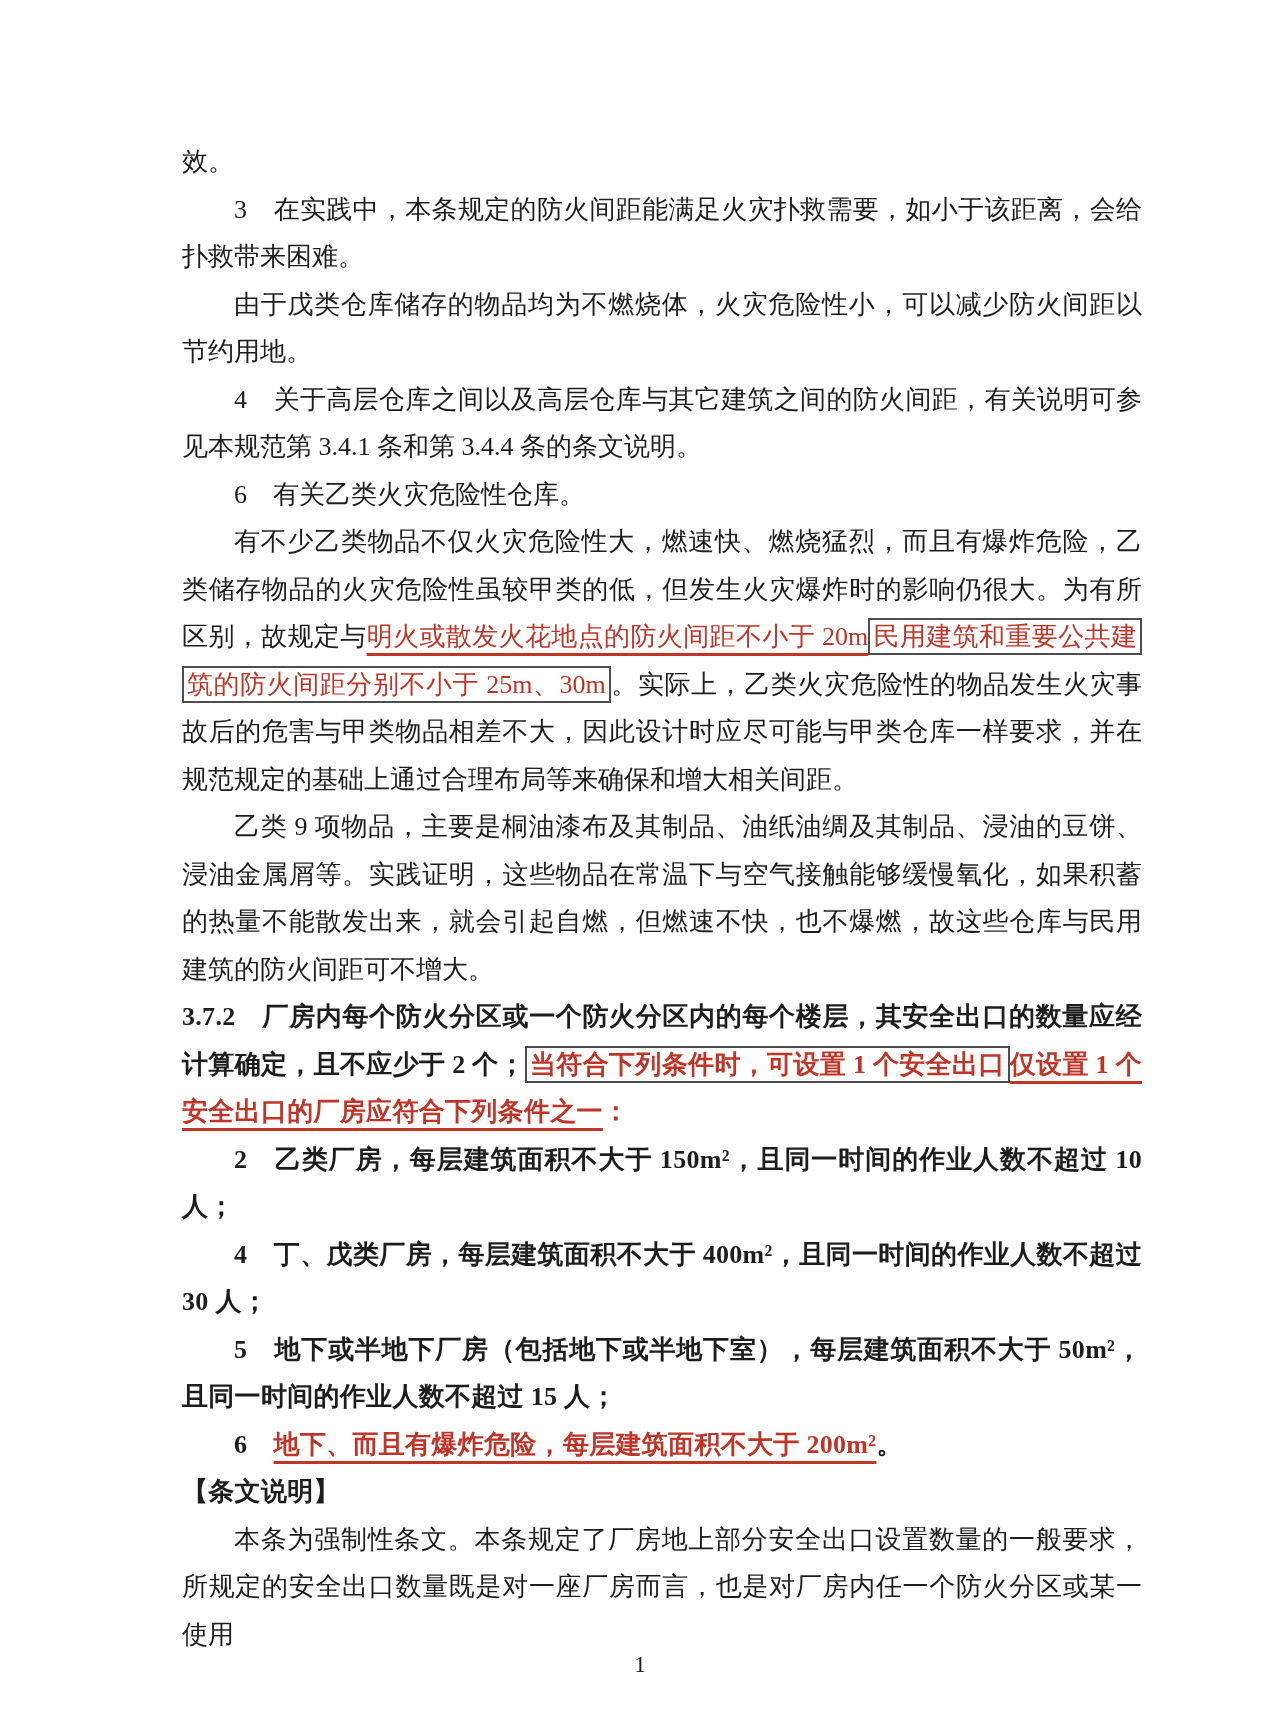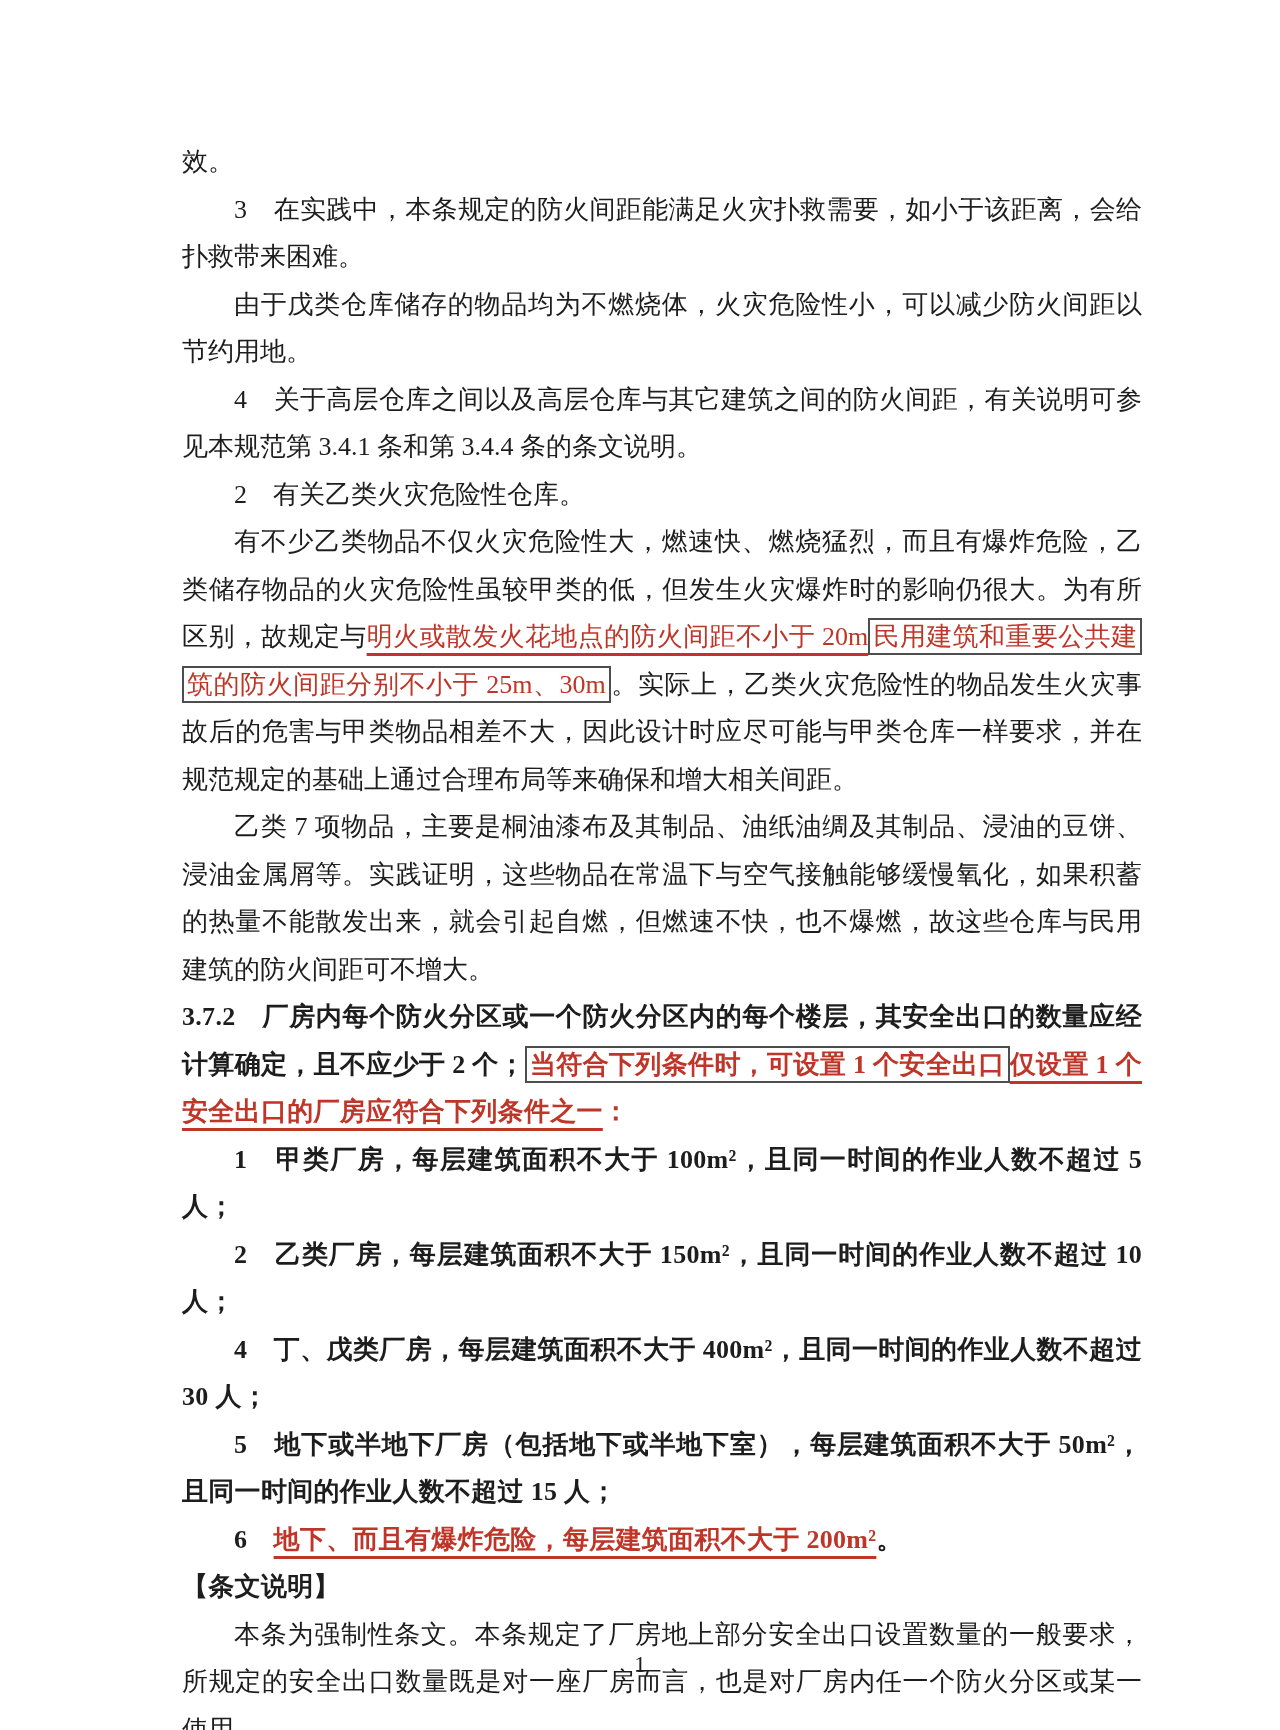--- a/index.html
+++ b/index.html
@@ -63,25 +63,24 @@
 </style>
 </head>
 <body>
 
 <div class="page">
   <div class="content" id="doc-content">
       <p class="para"><span>效。</span></p>
       <p class="para indent"><span>3　在实践中，本条规定的防火间距能满足火灾扑救需要，如小于该距离，会给扑救带来困难。</span></p>
       <p class="para indent"><span>由于戊类仓库储存的物品均为不燃烧体，火灾危险性小，可以减少防火间距以节约用地。</span></p>
       <p class="para indent"><span>4　关于高层仓库之间以及高层仓库与其它建筑之间的防火间距，有关说明可参见本规范第 3.4.1 条和第 3.4.4 条的条文说明。</span></p>
-      <p class="para indent"><span>2　有关乙类火灾危险性仓库。</span></p>
+      <p class="para indent"><span>6　有关乙类火灾危险性仓库。</span></p>
       <p class="para indent"><span>有不少乙类物品不仅火灾危险性大，燃速快、燃烧猛烈，而且有爆炸危险，乙类储存物品的火灾危险性虽较甲类的低，但发生火灾爆炸时的影响仍很大。为有所区别，故规定与</span><span class="seg-ru">明火或散发火花地点的防火间距不小于 20m</span><span class="seg-rb">民用建筑和重要公共建筑的防火间距分别不小于 25m、30m</span><span>。实际上，乙类火灾危险性的物品发生火灾事故后的危害与甲类物品相差不大，因此设计时应尽可能与甲类仓库一样要求，并在规范规定的基础上通过合理布局等来确保和增大相关间距。</span></p>
-      <p class="para indent"><span>乙类 7 项物品，主要是桐油漆布及其制品、油纸油绸及其制品、浸油的豆饼、浸油金属屑等。实践证明，这些物品在常温下与空气接触能够缓慢氧化，如果积蓄的热量不能散发出来，就会引起自燃，但燃速不快，也不爆燃，故这些仓库与民用建筑的防火间距可不增大。</span></p>
+      <p class="para indent"><span>乙类 9 项物品，主要是桐油漆布及其制品、油纸油绸及其制品、浸油的豆饼、浸油金属屑等。实践证明，这些物品在常温下与空气接触能够缓慢氧化，如果积蓄的热量不能散发出来，就会引起自燃，但燃速不快，也不爆燃，故这些仓库与民用建筑的防火间距可不增大。</span></p>
       <p class="para clause"><span>3.7.2　厂房内每个防火分区或一个防火分区内的每个楼层，其安全出口的数量应经计算确定，且不应少于 2 个；</span><span class="seg-rb">当符合下列条件时，可设置 1 个安全出口</span><span class="seg-ru">仅设置 1 个安全出口的厂房应符合下列条件之一</span><span class="seg-red">：</span></p>
-      <p class="para indent clause"><span>1　甲类厂房，每层建筑面积不大于 100m²，且同一时间的作业人数不超过 5 人；</span></p>
       <p class="para indent clause"><span>2　乙类厂房，每层建筑面积不大于 150m²，且同一时间的作业人数不超过 10 人；</span></p>
       <p class="para indent clause"><span>4　丁、戊类厂房，每层建筑面积不大于 400m²，且同一时间的作业人数不超过 30 人；</span></p>
       <p class="para indent clause"><span>5　地下或半地下厂房（包括地下或半地下室），每层建筑面积不大于 50m²，且同一时间的作业人数不超过 15 人；</span></p>
       <p class="para indent clause"><span>6　</span><span class="seg-ru">地下、而且有爆炸危险，每层建筑面积不大于 200m²</span><span>。</span></p>
       <p class="para clause"><span>【条文说明】</span></p>
       <p class="para indent"><span>本条为强制性条文。本条规定了厂房地上部分安全出口设置数量的一般要求，所规定的安全出口数量既是对一座厂房而言，也是对厂房内任一个防火分区或某一使用</span></p>
     </div>
   <div class="footer">1</div>
 </div>
 

